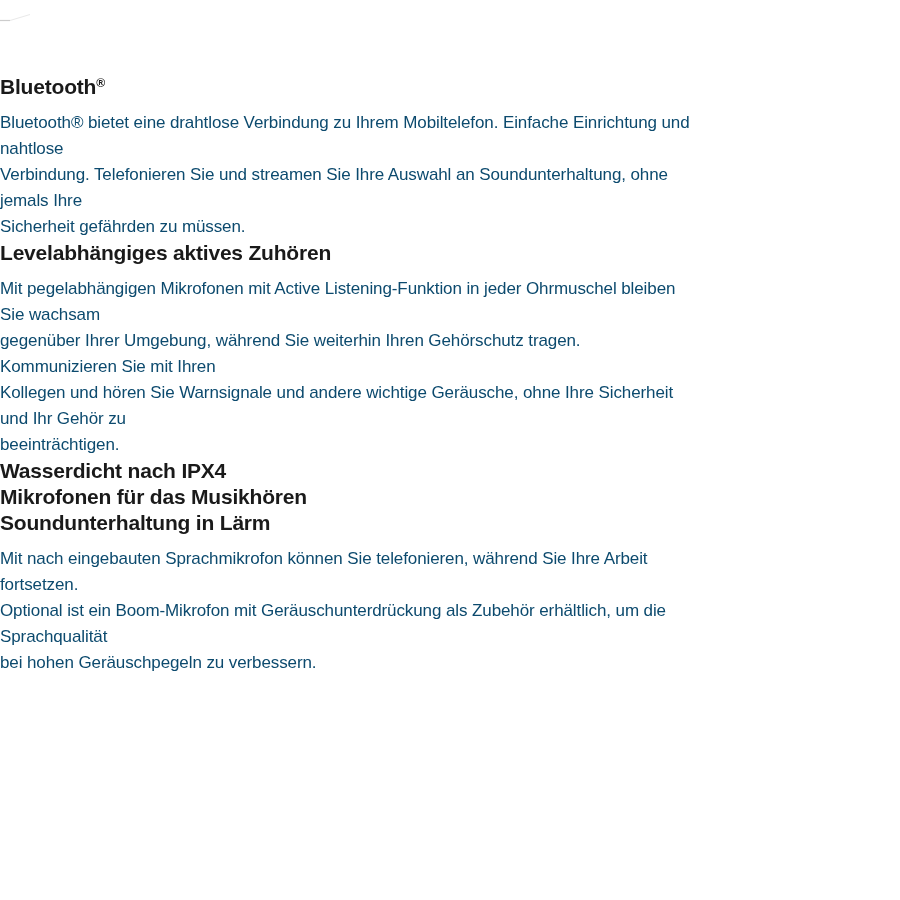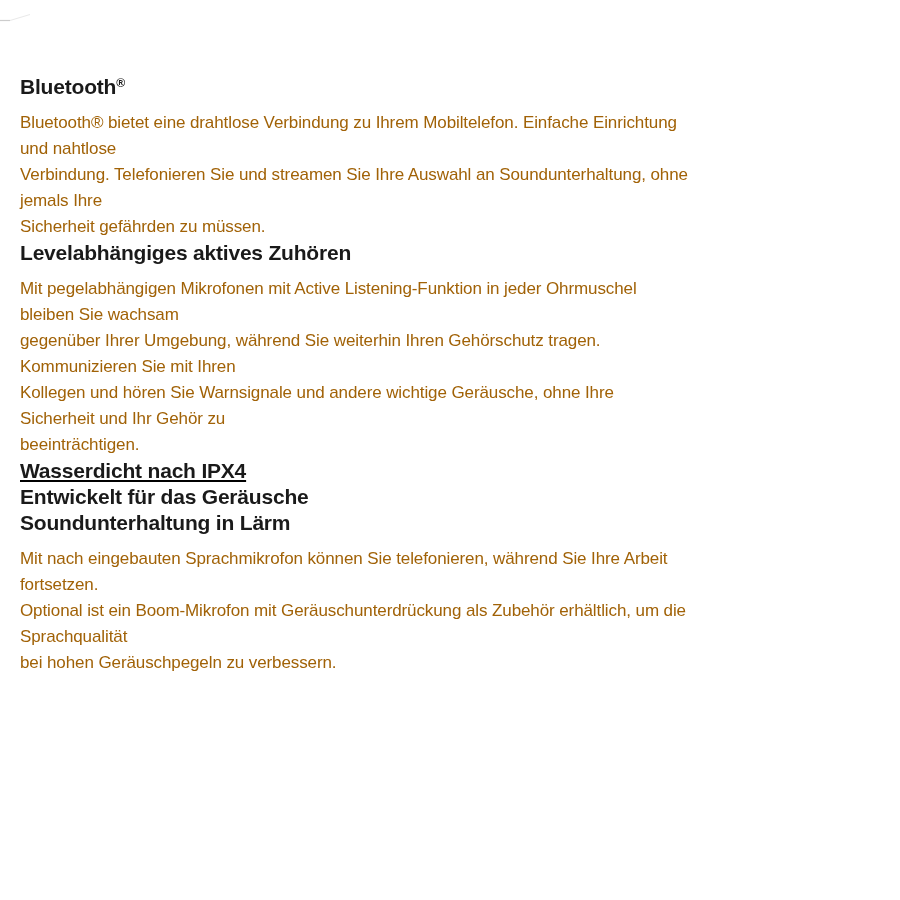--- a/index.html
+++ b/index.html
@@ -9,21 +9,21 @@
     width: 900px;
     height: 900px;
     overflow: hidden;
     font-family: "Liberation Sans", "DejaVu Sans", sans-serif;
   }
   .page {
     position: relative;
     width: 712px;
     height: 900px;
     box-sizing: border-box;
-    padding: 74px 20px 0 20px;
+    padding: 74px 20px 0 0;
   }
   .corner-artifact {
     position: absolute;
     top: 10px;
     left: 0;
   }
   section.feature {
     margin: 0;
   }
   h2.feature-heading {
@@ -39,26 +39,26 @@
     line-height: 0;
     vertical-align: 7px;
     letter-spacing: 0;
   }
   p.feature-body {
     margin: 10px 0 0 0;
     font-size: 17px;
     line-height: 26px;
     font-weight: 400;
     letter-spacing: -0.1px;
-    color: #a16207;
+    color: #0c4a6e;
     white-space: pre-line;
   }
   .mb-56 { margin-bottom: 56px; }
   .mb-55 { margin-bottom: 55px; }
-  .mb-26 { margin-bottom: 26px; text-decoration: underline; }
+  .mb-26 { margin-bottom: 26px; }
   .mb-28 { margin-bottom: 28px; }
 </style>
 </head>
 <body>
 
 <div class="page">
 
   <svg class="corner-artifact" width="34" height="16" viewBox="0 0 34 16" aria-hidden="true">
     <line x1="0" y1="10.5" x2="10" y2="10.5" stroke="#cccccc" stroke-width="1.2"></line>
     <line x1="10" y1="10.5" x2="30" y2="4.5" stroke="#e9e9e9" stroke-width="1"></line>
@@ -77,21 +77,21 @@
 gegenüber Ihrer Umgebung, während Sie weiterhin Ihren Gehörschutz tragen. Kommunizieren Sie mit Ihren
 Kollegen und hören Sie Warnsignale und andere wichtige Geräusche, ohne Ihre Sicherheit und Ihr Gehör zu
 beeinträchtigen.</p>
   </section>
 
   <section class="feature mb-26">
     <h2 class="feature-heading">Wasserdicht nach IPX4</h2>
   </section>
 
   <section class="feature mb-28">
-    <h2 class="feature-heading">Entwickelt für das Geräusche</h2>
+    <h2 class="feature-heading">Mikrofonen für das Musikhören</h2>
   </section>
 
   <section class="feature">
     <h2 class="feature-heading">Soundunterhaltung in Lärm</h2>
     <p class="feature-body">Mit nach eingebauten Sprachmikrofon können Sie telefonieren, während Sie Ihre Arbeit fortsetzen.
 Optional ist ein Boom-Mikrofon mit Geräuschunterdrückung als Zubehör erhältlich, um die Sprachqualität
 bei hohen Geräuschpegeln zu verbessern.</p>
   </section>
 
 </div>

